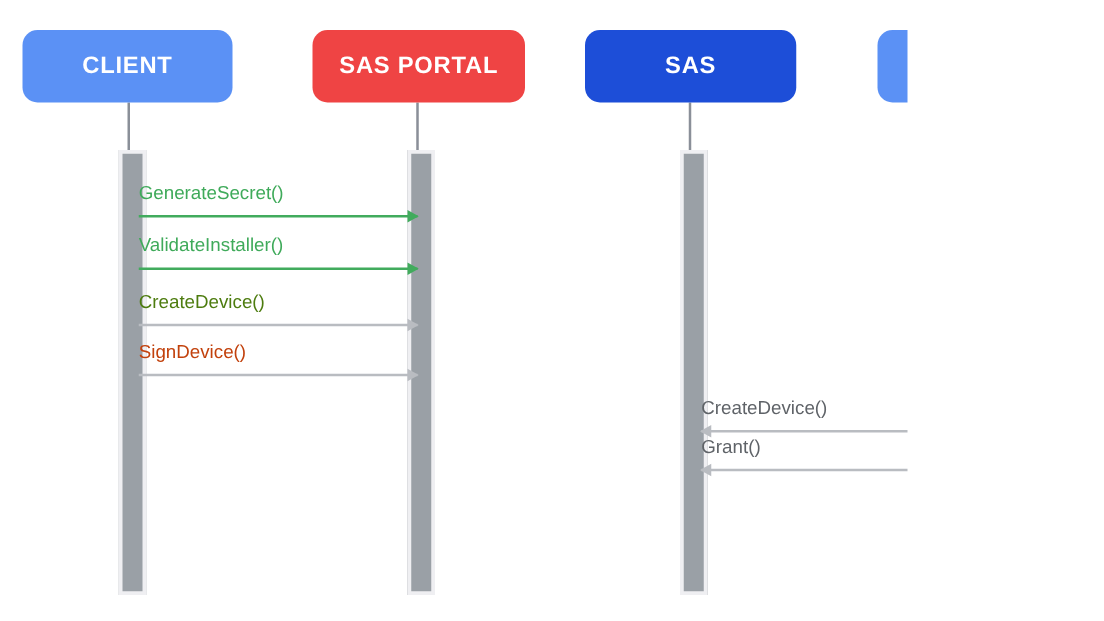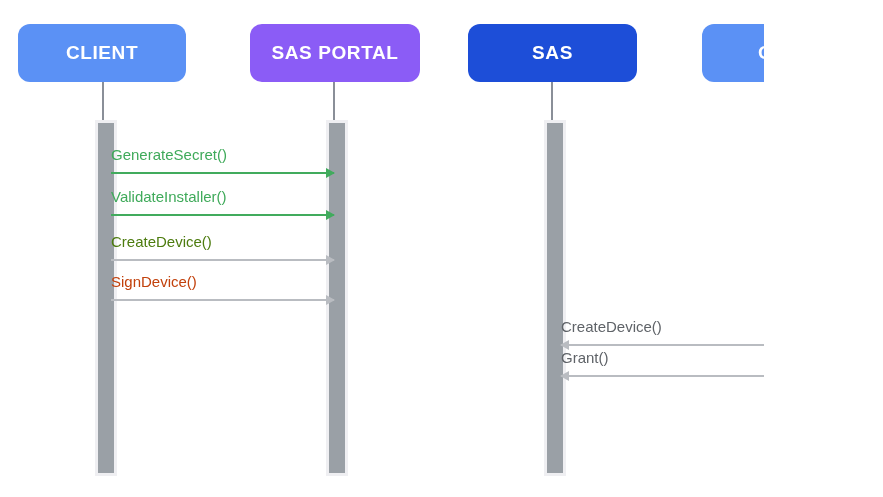--- a/index.html
+++ b/index.html
@@ -10,21 +10,20 @@
   body {
     font-family: "Liberation Sans", sans-serif;
     -webkit-font-smoothing: antialiased;
   }
   #diagram {
     position: relative;
     width: 726px;
     height: 497px;
     background: #ffffff;
     overflow: hidden;
-    padding-left: 38px;
   }
   
   .participant-box {
     position: absolute;
     height: 58px;
     border-radius: 12px;
     display: flex;
     align-items: center;
     justify-content: center;
     box-sizing: border-box;
@@ -104,21 +103,21 @@
       <div class="activation-bar" style="left: 326px; top: 120px; height: 350px;"></div>
       <div class="lifeline-stub" style="left: 551px; top: 82px; height: 38px;"></div>
       <div class="activation-bar" style="left: 544px; top: 120px; height: 350px;"></div>
       <div class="lifeline-stub" style="left: 784px; top: 82px; height: 38px;"></div>
       <div class="activation-bar" style="left: 777px; top: 120px; height: 350px;"></div>
     </div>
   <div id="participants-layer">
       <div class="participant-box" style="left: 18px; top: 24px; width: 168px; background: rgb(91, 145, 245);">
         <span class="participant-label">CLIENT</span>
       </div>
-      <div class="participant-box" style="left: 250px; top: 24px; width: 170px; background: #8b5cf6;">
+      <div class="participant-box" style="left: 250px; top: 24px; width: 170px; background: #ef4444;">
         <span class="participant-label">SAS PORTAL</span>
       </div>
       <div class="participant-box" style="left: 468px; top: 24px; width: 169px; background: #1d4ed8;">
         <span class="participant-label">SAS</span>
       </div>
       <div class="participant-box" style="left: 702px; top: 24px; width: 168px; background: rgb(91, 145, 245);">
         <span class="participant-label">CBSD</span>
       </div>
     </div>
   <div id="messages-layer">

